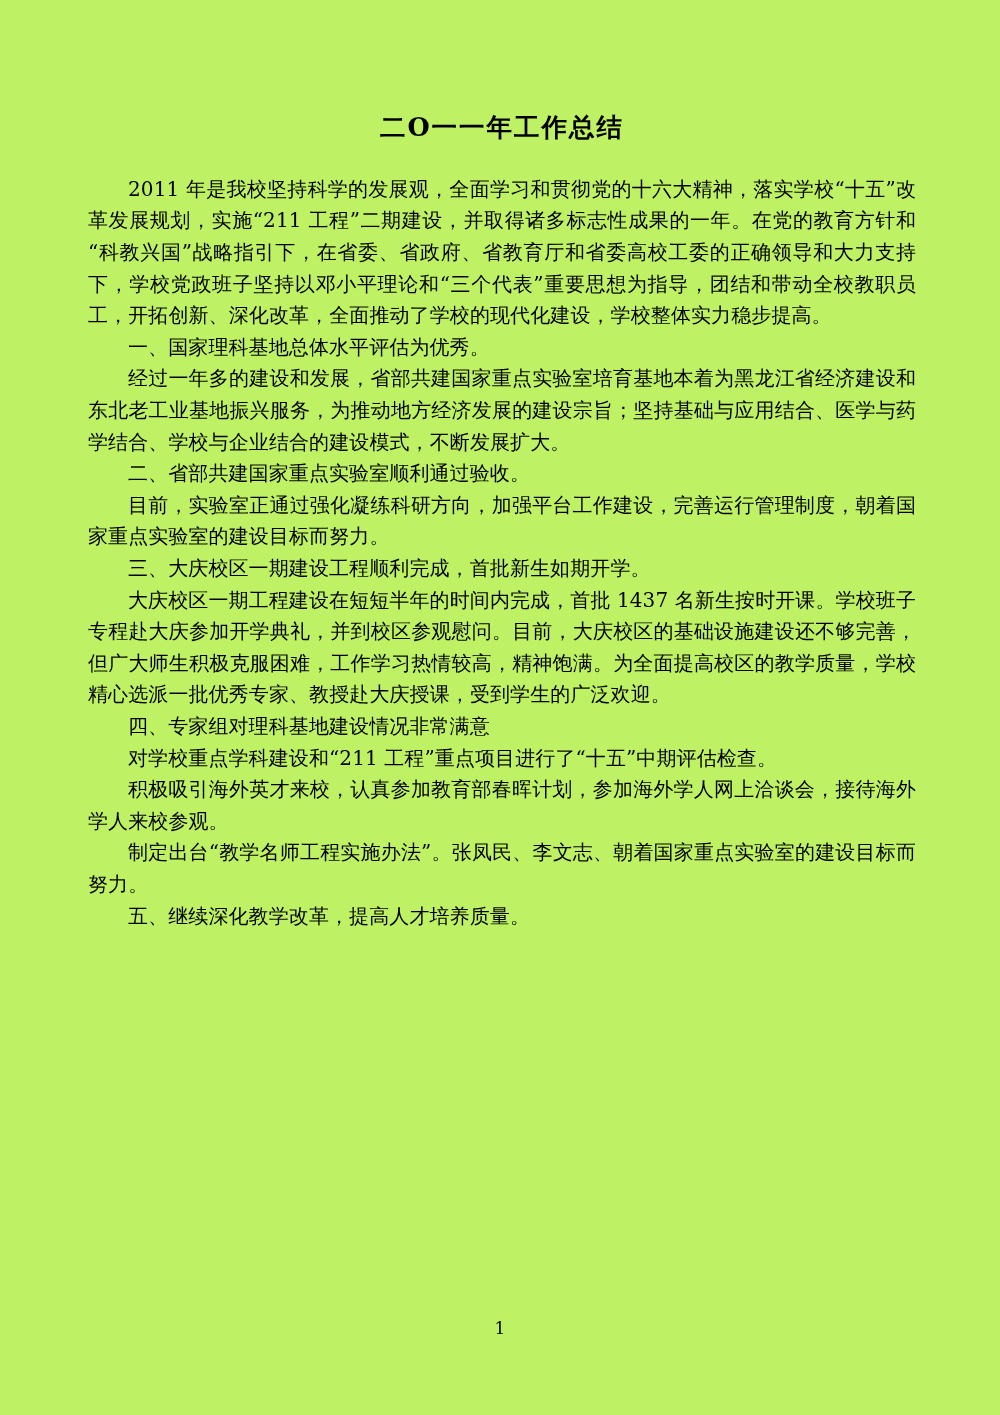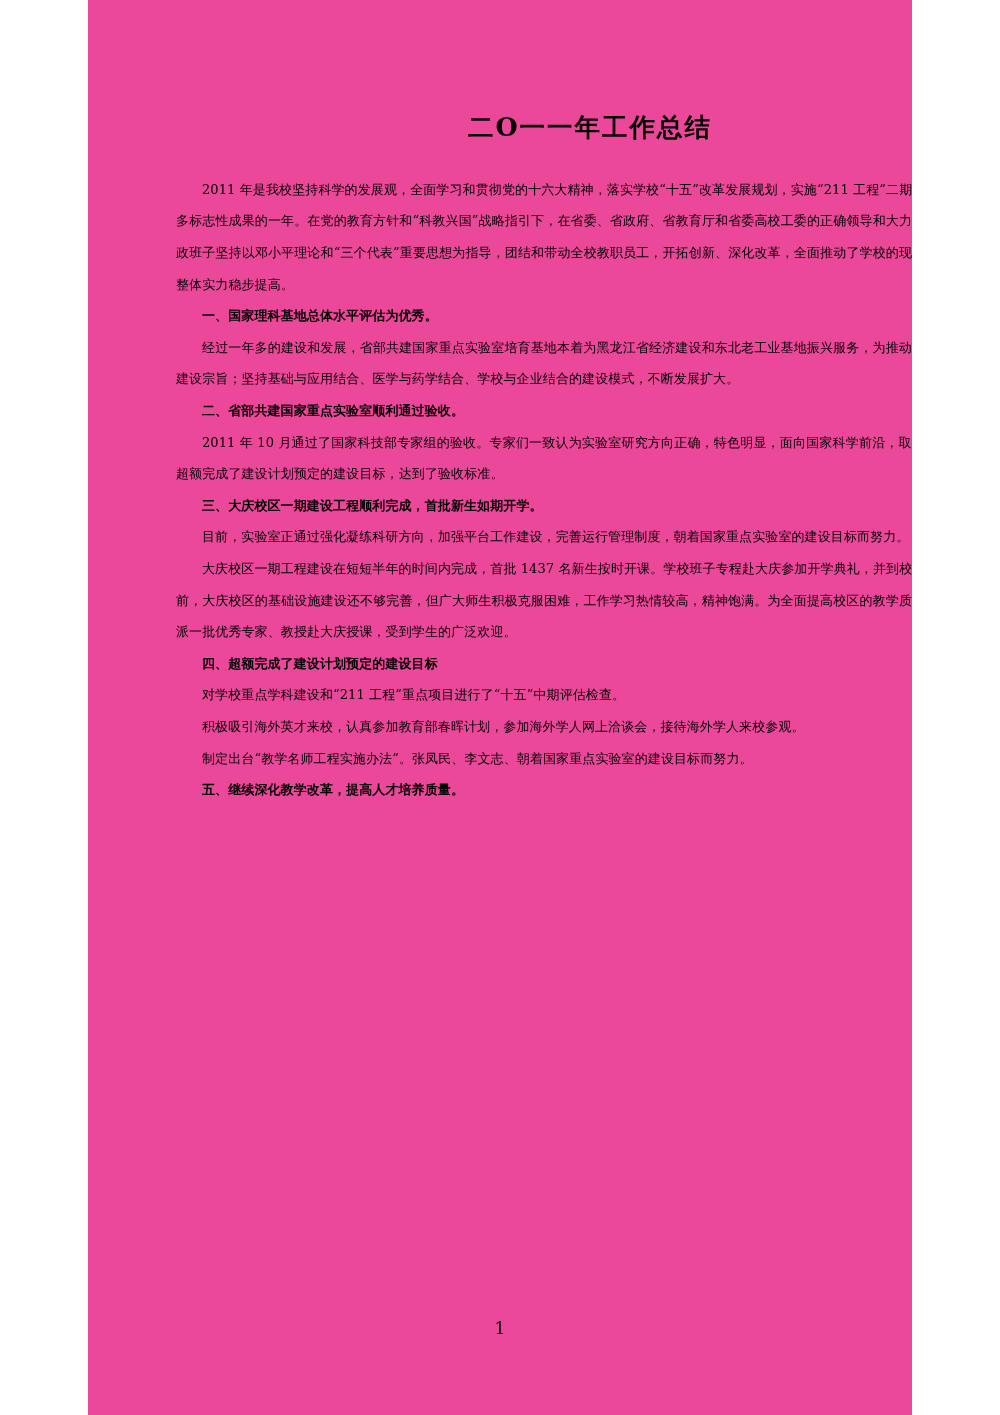--- a/index.html
+++ b/index.html
@@ -7,54 +7,54 @@
     margin: 0;
     padding: 0;
     background: #ffffff;
   }
   body {
     font-family: "DejaVu Serif", "Liberation Serif", serif;
     color: #000000;
   }
   #page {
     position: relative;
-    width: 824px;
+    width: 1000px;
     height: 1415px;
     margin: 0 auto;
-    background: #ec4899;
+    background: #bef264;
     overflow: hidden;
     box-sizing: border-box;
   }
   #content {
     position: absolute;
     left: 88px;
     top: 112px;
     width: 828px;
   }
   .doc-title {
     text-align: center;
     font-weight: bold;
     font-size: 25.5px;
     line-height: 1.25;
     letter-spacing: 2px;
     margin: 0 0 30px 0;
     font-family: "DejaVu Serif", "Liberation Serif", serif;
   }
   p.para {
     margin: 0;
-    font-size: 13px;
+    font-size: 20px;
     line-height: 31.6px;
     text-align: justify;
     text-justify: inter-ideograph;
     text-indent: 2em;
     word-break: break-all;
     letter-spacing: 0.1px;
   }
   p.para.heading {
-    font-weight: bold;
+    font-weight: normal;
   }
   .page-number {
     position: absolute;
     left: 0;
     right: 0;
     top: 1318px;
     text-align: center;
     font-size: 17px;
     line-height: 20px;
     font-family: "DejaVu Serif", "Liberation Serif", serif;
@@ -72,29 +72,28 @@
     <p class="para">2011 年是我校坚持科学的发展观，全面学习和贯彻党的十六大精神，落实学校“十五”改革发展规划，实施“211 工程”二期建设，并取得诸多标志性成果的一年。在党的教育方针和“科教兴国”战略指引下，在省委、省政府、省教育厅和省委高校工委的正确领导和大力支持下，学校党政班子坚持以邓小平理论和“三个代表”重要思想为指导，团结和带动全校教职员工，开拓创新、深化改革，全面推动了学校的现代化建设，学校整体实力稳步提高。</p>
 
     <p class="para heading">一、国家理科基地总体水平评估为优秀。</p>
 
 
 
     <p class="para">经过一年多的建设和发展，省部共建国家重点实验室培育基地本着为黑龙江省经济建设和东北老工业基地振兴服务，为推动地方经济发展的建设宗旨；坚持基础与应用结合、医学与药学结合、学校与企业结合的建设模式，不断发展扩大。</p>
 
     <p class="para heading">二、省部共建国家重点实验室顺利通过验收。</p>
 
-    <p class="para">2011 年 10 月通过了国家科技部专家组的验收。专家们一致认为实验室研究方向正确，特色明显，面向国家科学前沿，取得的成绩突出，超额完成了建设计划预定的建设目标，达到了验收标准。</p>
+
+    <p class="para">目前，实验室正通过强化凝练科研方向，加强平台工作建设，完善运行管理制度，朝着国家重点实验室的建设目标而努力。</p>
 
     <p class="para heading">三、大庆校区一期建设工程顺利完成，首批新生如期开学。</p>
 
-    <p class="para">目前，实验室正通过强化凝练科研方向，加强平台工作建设，完善运行管理制度，朝着国家重点实验室的建设目标而努力。</p>
-
     <p class="para">大庆校区一期工程建设在短短半年的时间内完成，首批 1437 名新生按时开课。学校班子专程赴大庆参加开学典礼，并到校区参观慰问。目前，大庆校区的基础设施建设还不够完善，但广大师生积极克服困难，工作学习热情较高，精神饱满。为全面提高校区的教学质量，学校精心选派一批优秀专家、教授赴大庆授课，受到学生的广泛欢迎。</p>
 
-    <p class="para heading">四、超额完成了建设计划预定的建设目标</p>
+    <p class="para heading">四、专家组对理科基地建设情况非常满意</p>
 
     <p class="para">对学校重点学科建设和“211 工程”重点项目进行了“十五”中期评估检查。</p>
 
     <p class="para">积极吸引海外英才来校，认真参加教育部春晖计划，参加海外学人网上洽谈会，接待海外学人来校参观。</p>
 
 
     <p class="para">制定出台“教学名师工程实施办法”。张凤民、李文志、朝着国家重点实验室的建设目标而努力。</p>
 
 
     <p class="para heading">五、继续深化教学改革，提高人才培养质量。</p>

